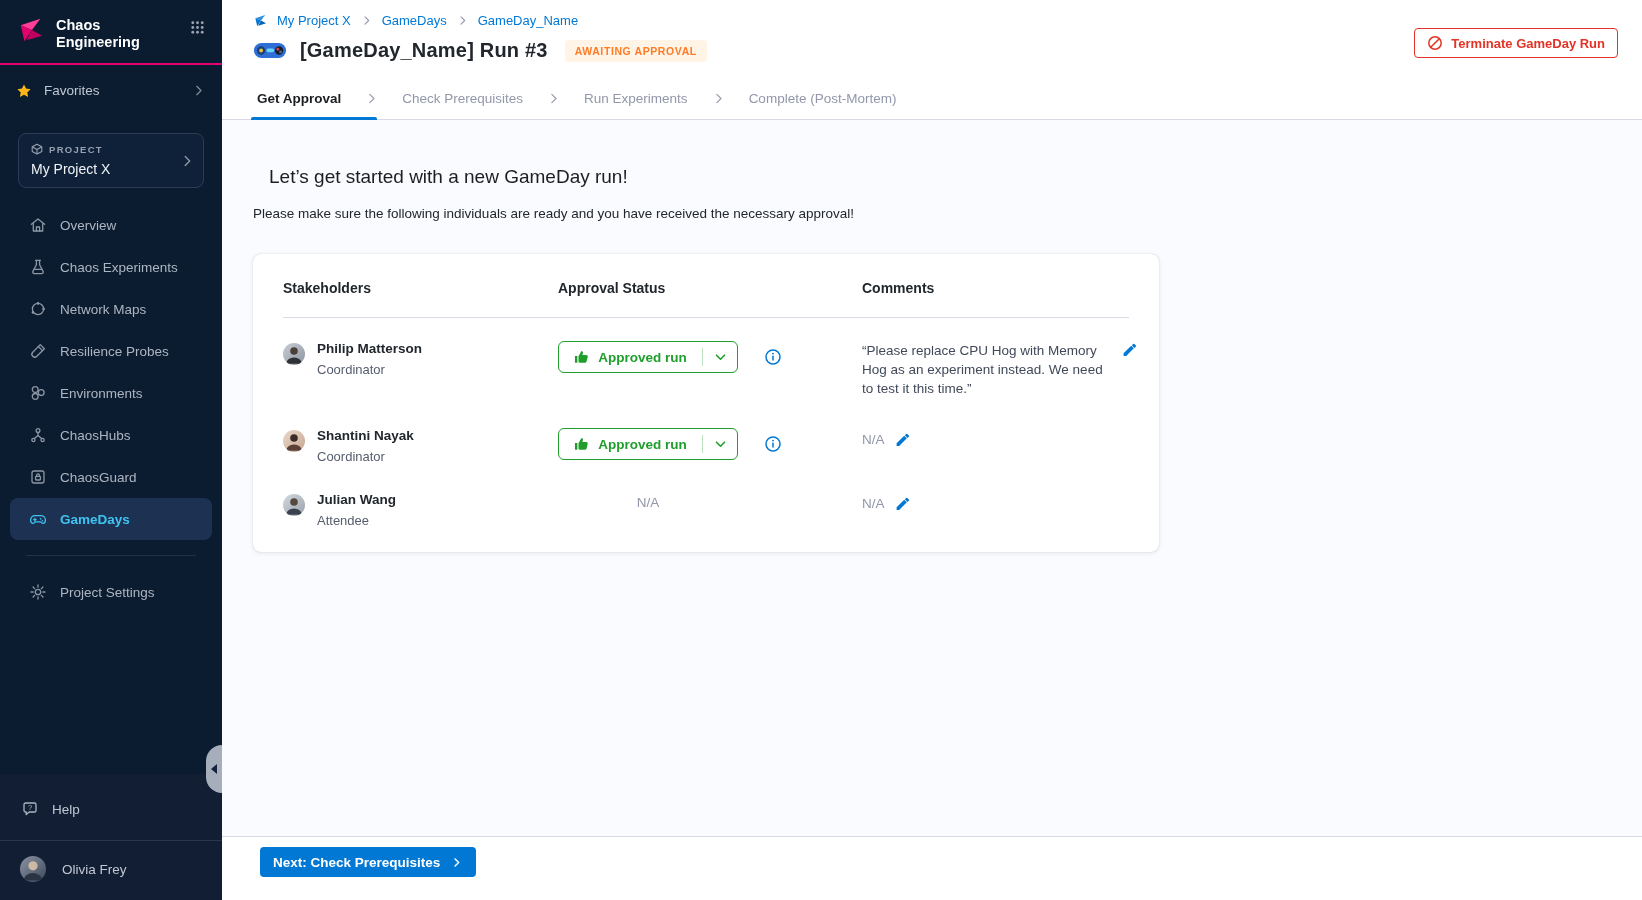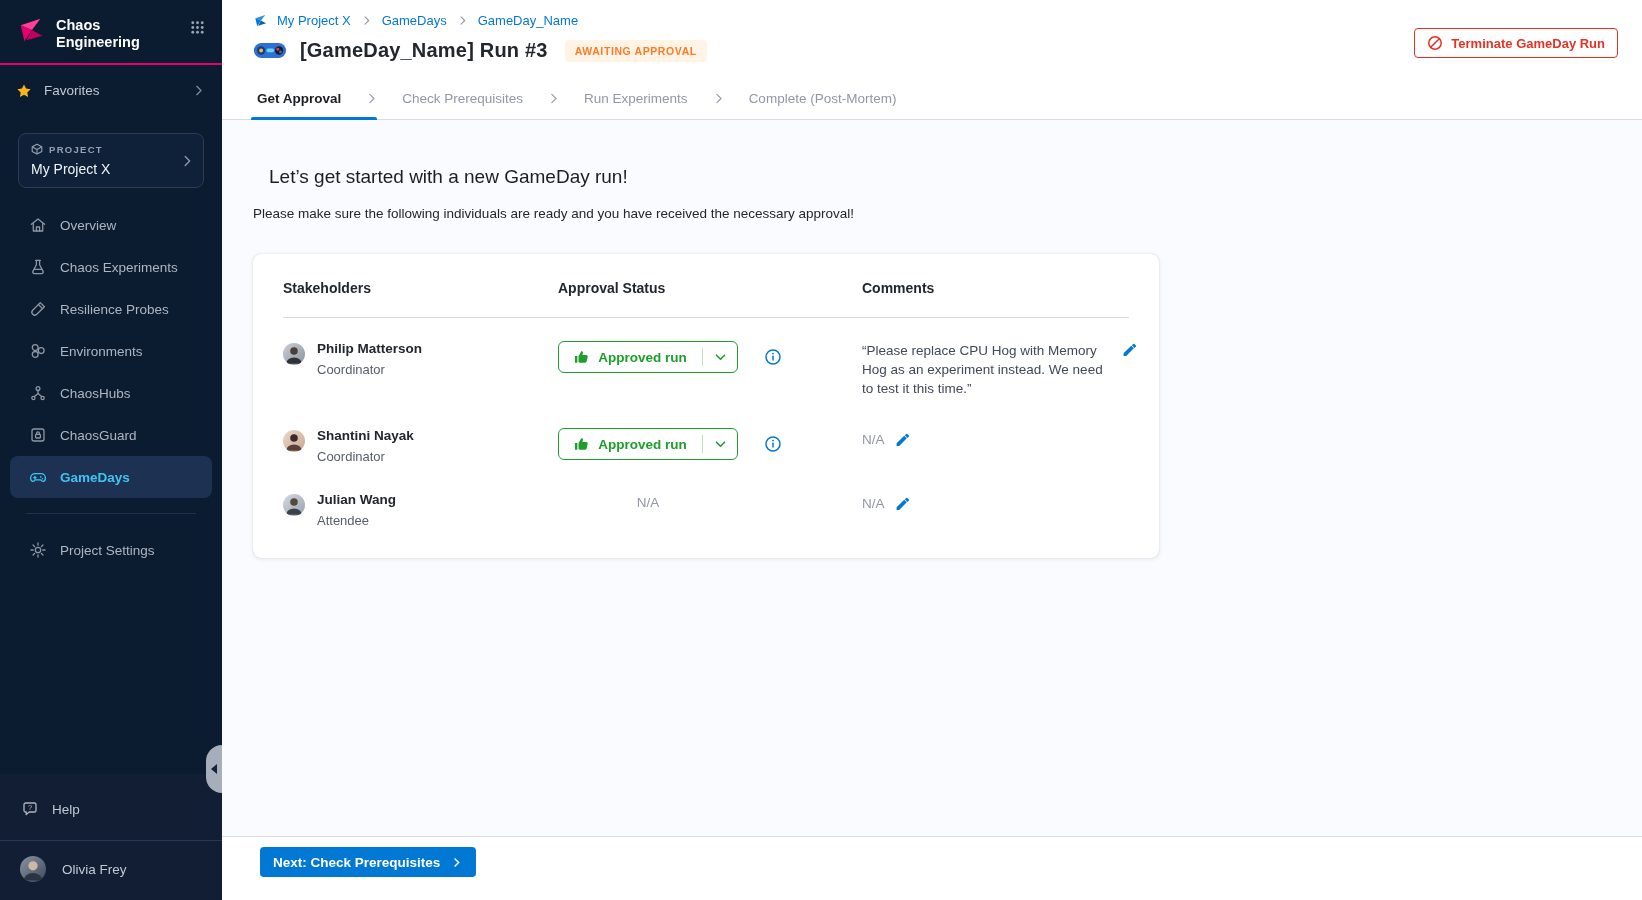--- a/index.html
+++ b/index.html
@@ -64,21 +64,21 @@
   .step.active { color:#1c1e21; font-weight:bold; }
   .step.active::after { content:""; position:absolute; left:-6px; bottom:-1px; width:126px; height:3px; background:#0278d5; border-radius:2px 2px 0 0; }
   .step-sep { margin:0 23px; display:flex; color:#9aa0b0; }
 
   .content { flex:1; padding:30px 24px 0 31px; overflow:hidden; }
   .heading { font-size:19px; font-weight:normal; color:#1c1e21; margin:16px; }
   .subheading { font-size:13.5px; color:#22272d; margin:18px 0 0; }
 
   .card { width:906px; margin-top:33px; background:#fff; border-radius:8px;
     box-shadow:0 0 1px rgba(40,41,61,0.25), 0 1px 4px rgba(96,97,112,0.14);
-    padding:26px 30px 30px; }
+    padding:26px 30px 24px; }
   .tgrid { display:grid; grid-template-columns:275px 304px 1fr; }
   .th { font-size:14px; font-weight:bold; color:#22272d; }
   .thead-rule { height:1px; background:#d9dae6; margin-top:21px; }
   .trow { margin-top:23px; align-items:flex-start; }
 
   .stake { display:flex; gap:12px; }
   .s-name { font-size:13.5px; font-weight:bold; color:#22272d; }
   .s-role { font-size:13px; color:#565d6d; margin-top:6px; }
 
   .approve-cell { display:flex; align-items:flex-start; gap:26px; }
@@ -172,20 +172,31 @@
     </div>
     <div class="nav-item">
       <span>
         <svg width="18" height="18" viewBox="0 0 18 18" fill="none" stroke="currentColor" stroke-width="1.3" stroke-linecap="round" stroke-linejoin="round">
           <path d="M6.6 2.3h4.8"></path>
             <path d="M7.4 2.3v4.4L3.9 13.4a1.6 1.6 0 0 0 1.5 2.3h7.2a1.6 1.6 0 0 0 1.5-2.3L10.6 6.7V2.3"></path>
             <path d="M5.6 11.4h6.8"></path>
         </svg>
       </span>
       <span class="label">Chaos Experiments</span>
+    </div>
+    <div class="nav-item">
+      <span>
+        <svg width="18" height="18" viewBox="0 0 18 18" fill="none" stroke="currentColor" stroke-width="1.3">
+          <circle cx="9" cy="9" r="5.6"></circle>
+            <circle cx="9" cy="3.4" r="1.3" fill="currentColor" stroke="none"></circle>
+            <circle cx="14.6" cy="9" r="1.3" fill="currentColor" stroke="none"></circle>
+            <circle cx="4" cy="12.4" r="1.3" fill="currentColor" stroke="none"></circle>
+        </svg>
+      </span>
+      <span class="label">Network Maps</span>
     </div>
     <div class="nav-item">
       <span>
         <svg width="18" height="18" viewBox="0 0 18 18" fill="none" stroke="currentColor" stroke-width="1.3" stroke-linecap="round" stroke-linejoin="round">
           <path d="M11.3 2.6l4.1 4.1-7.6 7.6a2.9 2.9 0 0 1-4.1-4.1z"></path>
             <path d="M9.4 4.5l4.1 4.1"></path>
         </svg>
       </span>
       <span class="label">Resilience Probes</span>
     </div>

